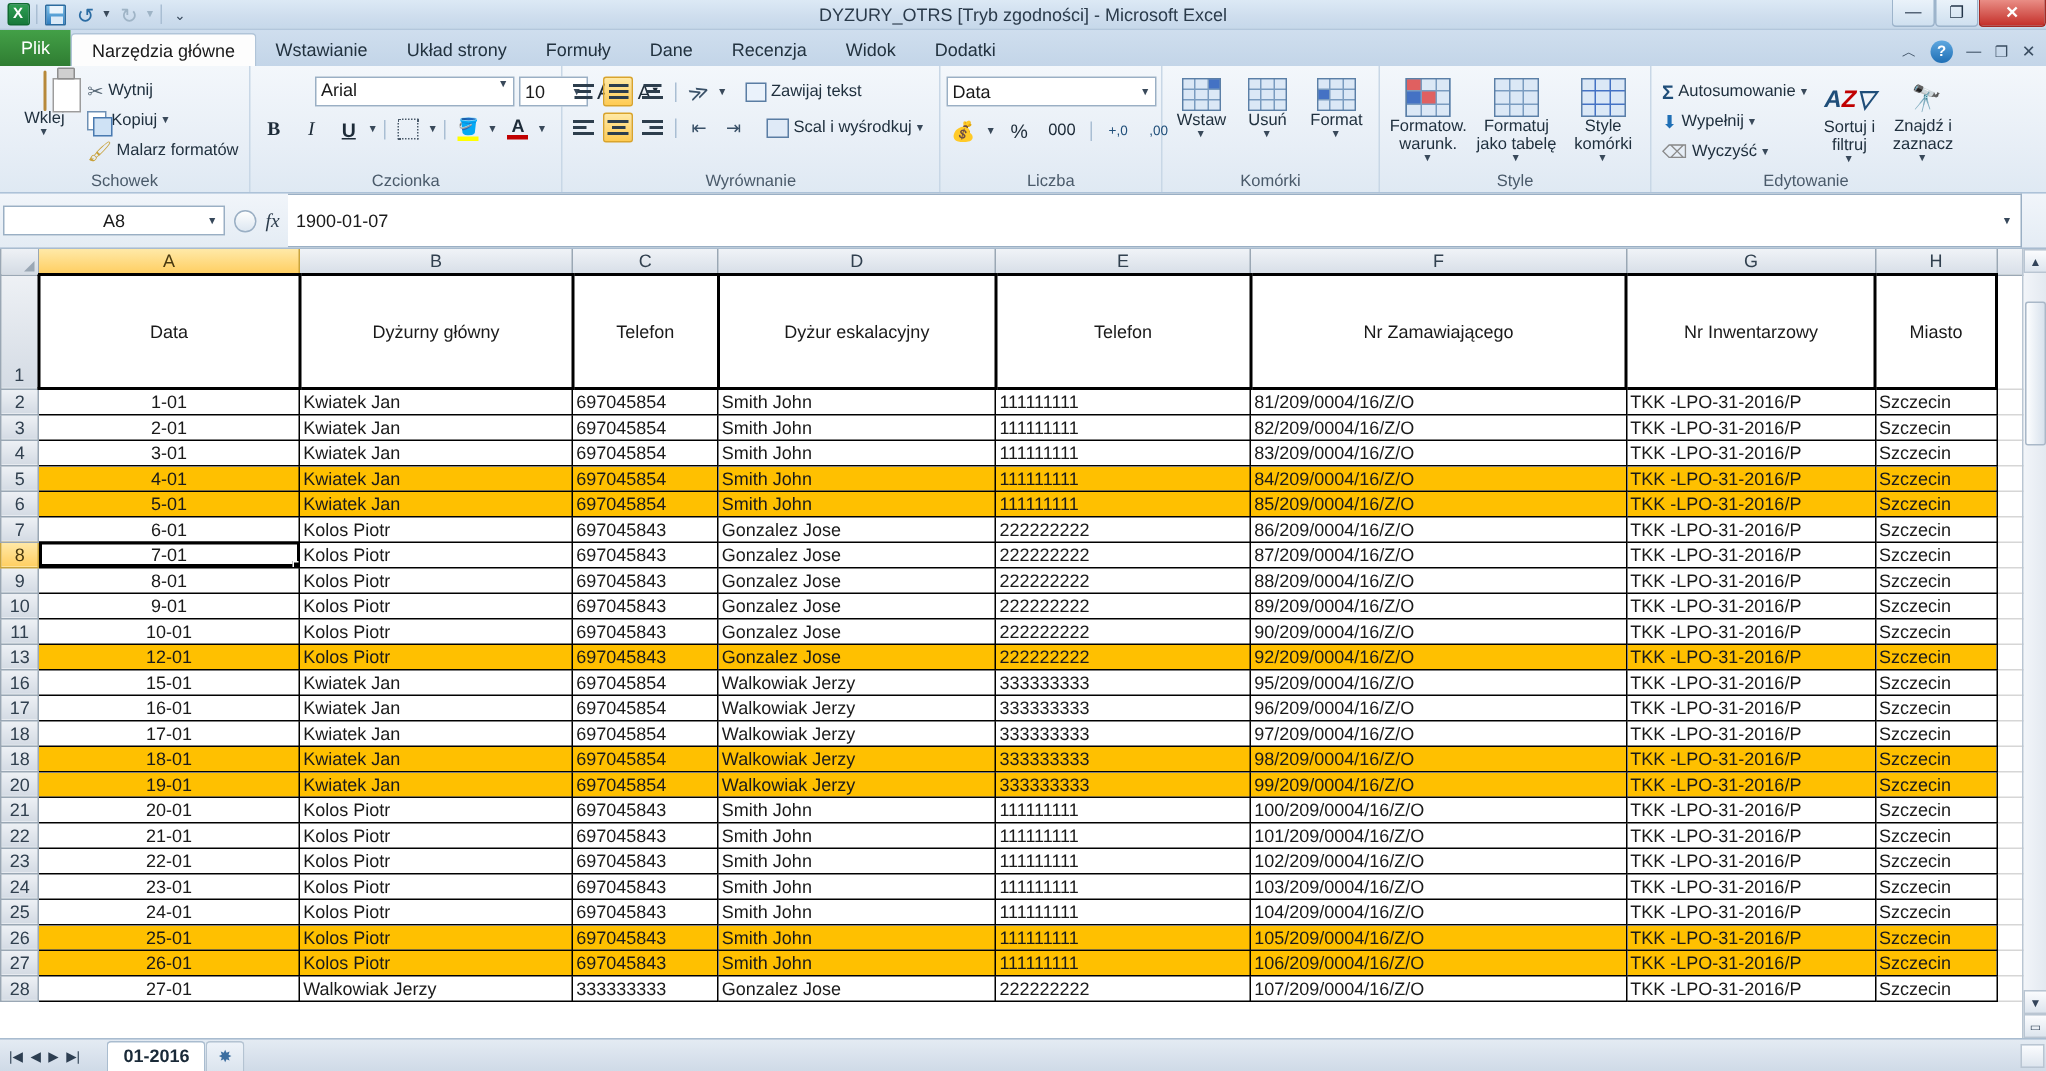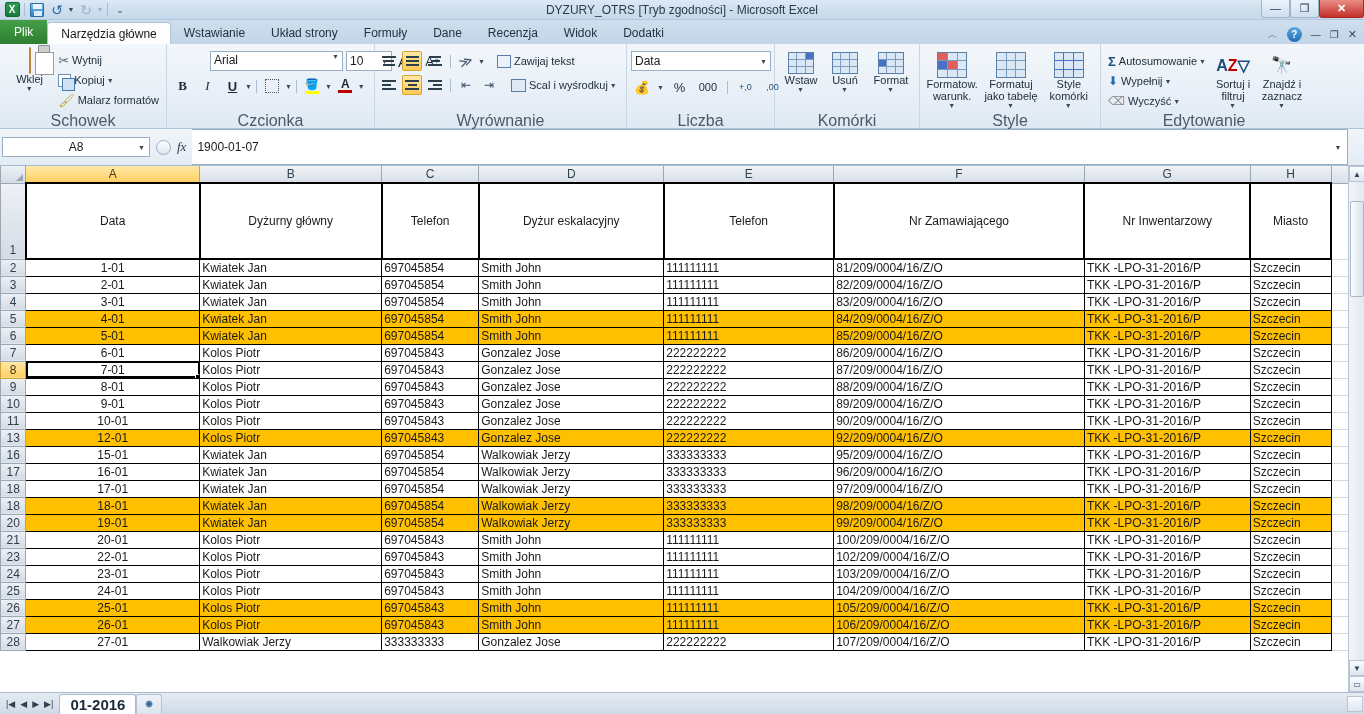--- a/index.html
+++ b/index.html
@@ -50,25 +50,25 @@
   .tab.file{ background:linear-gradient(180deg,#43a047,#2f7d32); color:#fff; height:24px;
              padding:0 14px; border-radius:0; font-size:12px; }
   .tab.active{ background:#fdfdfd; border:1px solid #b0c4d8; border-bottom:none; color:#1a1a1a; }
 
   
   .ribbon{ flex:0 0 84px; background:linear-gradient(180deg,#f3f7fb 0%,#e7eef6 65%,#dfe9f3 100%);
            border-bottom:1px solid #adc2d8; display:flex; position:relative; }
   .grp{ position:relative; display:flex; flex-direction:column; height:84px; padding:3px 4px 0 4px;
         border-right:1px solid #c8d7e6; }
   .grp-body{ flex:1; display:flex; align-items:flex-start; }
-  .grp-label{ height:14px; text-align:center; font-size:16px; color:#4a5a6a; line-height:14px; position:relative;}
+  .grp-label{ height:14px; text-align:center; font-size:11px; color:#4a5a6a; line-height:14px; position:relative;}
 
   .bigbtn{ width:52px; display:flex; flex-direction:column; align-items:center; cursor:pointer;
            font-size:11px; color:#20303e; padding-top:2px; }
-  .bigbtn .gl{ font-size:22px; line-height:24px; }
+  .bigbtn .gl{ font-size:22px; line-height:24px;font-style:italic; }
   .bigbtn .lbl{ text-align:center; line-height:12px; }
   .smbtn{ display:flex; align-items:center; gap:3px; height:20px; padding:0 3px; cursor:pointer;
           font-size:11px; color:#20303e; white-space:nowrap;}
   .col-sm{ display:flex; flex-direction:column; justify-content:flex-start; padding-top:1px;}
 
   
   .i-paste{width:26px;height:28px;background:linear-gradient(180deg,#f5d58a,#e0b25c);border:1px solid #b7893a;
            border-radius:2px;position:relative;}
   .i-paste::before{content:"";position:absolute;left:5px;top:4px;width:17px;height:21px;background:#fff;border:1px solid #9c9c9c;}
   .i-paste::after{content:"";position:absolute;left:8px;top:-3px;width:10px;height:6px;background:#cfcfcf;border:1px solid #8e8e8e;border-radius:1px;}
@@ -149,23 +149,23 @@
   .vsb-btn{ width:16px;height:16px;display:flex;align-items:center;justify-content:center;font-size:8px;
             color:#33445a;background:linear-gradient(180deg,#fbfcfe,#dde5ee);border:1px solid #b9c5d2;cursor:pointer;}
   .vsb-thumb{ position:absolute; top:35px; left:1px; width:14px; height:96px;
               background:linear-gradient(90deg,#fdfeff,#d7e1ec); border:1px solid #a9b8c8; border-radius:2px;}
 
   
   .tabstrip{ flex:0 0 22px; display:flex; align-items:center;
              background:linear-gradient(180deg,#e4ebf3,#cfdae7); border-top:1px solid #a9bccf; }
   .navbtns{ display:flex; gap:1px; padding:0 4px; color:#2d3e51; font-size:9px;}
   .navbtns span{ cursor:pointer; padding:0 2px; }
-  .sheettab{ height:20px; padding:0 10px; display:flex; align-items:center; font-size:15px; font-weight:bold;
+  .sheettab{ height:20px; padding:0 10px; display:flex; align-items:center; font-size:12px; font-weight:bold;
              background:#fff; border:1px solid #a9bccf; border-bottom:none; border-radius:3px 3px 0 0;
-             color:#1a2a38; cursor:pointer; }
+             color:#1a2a38; cursor:pointer;margin-left:12px; }
   .newsheet{ height:20px; padding:0 7px; display:flex; align-items:center;
              background:linear-gradient(180deg,#eef3f9,#dbe4ee); border:1px solid #b4c3d2; border-bottom:none;
              border-radius:3px 3px 0 0; font-size:11px; color:#3c6ea0; cursor:pointer;}
   .hscroll-ph{ margin-left:auto; width:16px;height:16px;margin-right:1px;
                background:linear-gradient(180deg,#fbfcfe,#dde5ee); border:1px solid #b9c5d2;}
 </style>
 </head>
 <body>
 
 <div class="app">
@@ -778,20 +778,32 @@
             <td class="cell c-left">Kolos Piotr</td>
             <td class="cell c-left">697045843</td>
             <td class="cell c-left">Smith John</td>
             <td class="cell c-left">111111111</td>
             <td class="cell c-left">100/209/0004/16/Z/O</td>
             <td class="cell c-left">TKK -LPO-31-2016/P</td>
             <td class="cell c-left">Szczecin</td>
             <td class="emptycol"></td>
           </tr>
           <tr>
+            <td class="rowhead">22</td>
+            <td class="cell c-center">21-01</td>
+            <td class="cell c-left">Kolos Piotr</td>
+            <td class="cell c-left">697045843</td>
+            <td class="cell c-left">Smith John</td>
+            <td class="cell c-left">111111111</td>
+            <td class="cell c-left">101/209/0004/16/Z/O</td>
+            <td class="cell c-left">TKK -LPO-31-2016/P</td>
+            <td class="cell c-left">Szczecin</td>
+            <td class="emptycol"></td>
+          </tr>
+          <tr>
             <td class="rowhead">23</td>
             <td class="cell c-center">22-01</td>
             <td class="cell c-left">Kolos Piotr</td>
             <td class="cell c-left">697045843</td>
             <td class="cell c-left">Smith John</td>
             <td class="cell c-left">111111111</td>
             <td class="cell c-left">102/209/0004/16/Z/O</td>
             <td class="cell c-left">TKK -LPO-31-2016/P</td>
             <td class="cell c-left">Szczecin</td>
             <td class="emptycol"></td>

